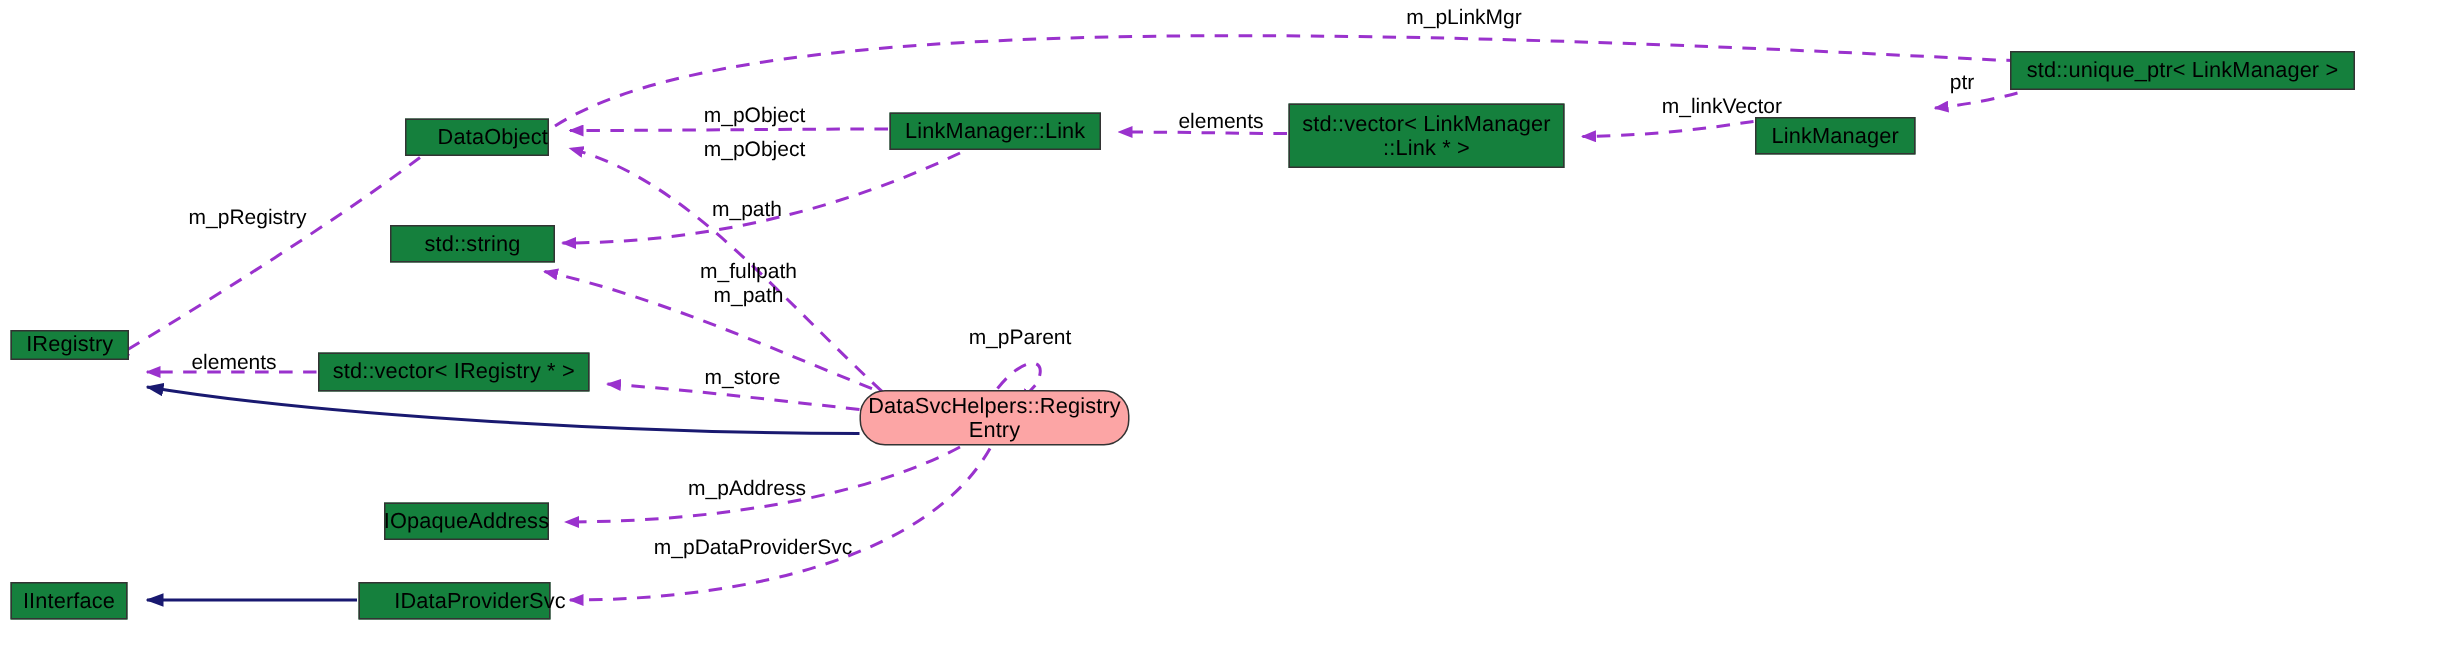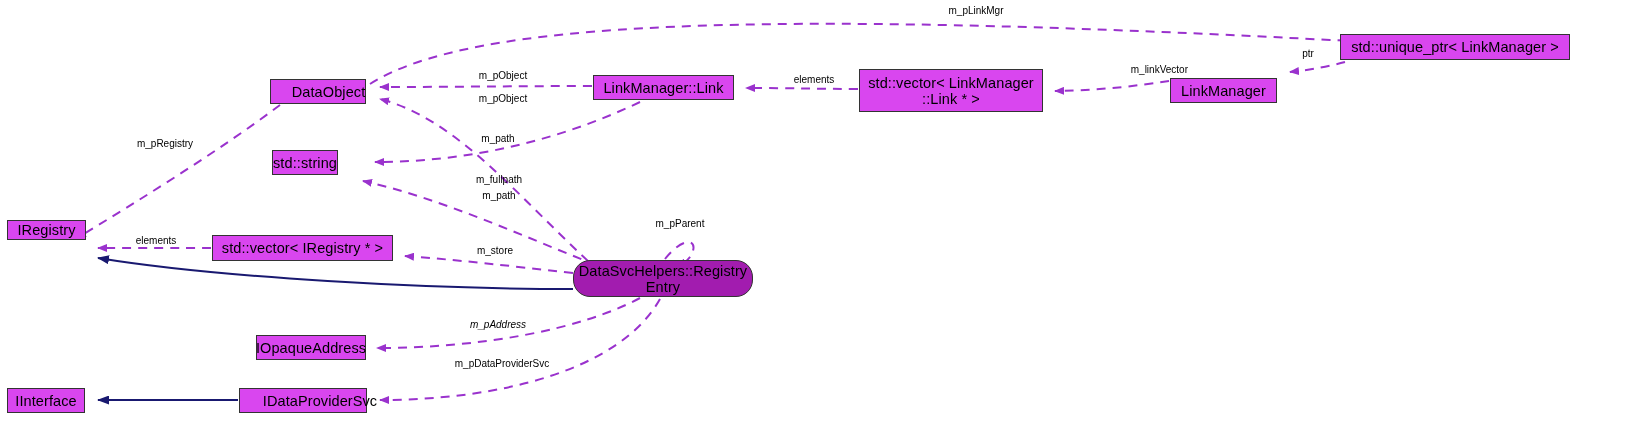--- a/index.html
+++ b/index.html
@@ -19,40 +19,40 @@
     position: absolute;
     left: 0;
     top: 0;
     width: 1640px;
     height: 438px;
   }
   .node {
     position: absolute;
     box-sizing: border-box;
     border: 1px solid #333333;
-    background: #d946ef;
+    background: #15803d;
     color: #000000;
     display: flex;
     align-items: center;
     justify-content: center;
     text-align: center;
     font-size: 14.5px;
     line-height: 16px;
     letter-spacing: 0.1px;
     white-space: pre-line;
     z-index: 5;
   }
   .node.highlight {
-    background: #a21caf;
+    background: #fca5a5;
     border-radius: 17px;
   }
   .edge-label {
     position: absolute;
     color: #000000;
-    font-size: 10px;
+    font-size: 14px;
     line-height: 16px;
     text-align: center;
     white-space: pre-line;
     z-index: 4;
   }
 </style>
 </head>
 <body>
 
 <div id="diagram-root">
@@ -101,21 +101,21 @@
     <g class="inheritance-edges" fill="none" stroke="#191970" stroke-width="2" marker-end="url(#arrow-inherit)">
 
       <path d="M 573,289 C 430,289 220,278 98,258"></path>
 
       <path d="M 238,400 L 98,400"></path>
     </g>
   </svg>
 
   <div class="node" style="left:270px; top:79px; width:96px; height:25px;padding-left:21px;">DataObject</div>
 
-  <div class="node" style="left:272px; top:150px; width:66px; height:25px;">std::string</div>
+  <div class="node" style="left:260px; top:150px; width:110px; height:25px;">std::string</div>
 
   <div class="node" style="left:593px; top:75px; width:141px; height:25px;text-align:right;">LinkManager::Link</div>
 
   <div class="node" style="left:859px; top:69px; width:184px; height:43px;text-align:center;">std::vector&lt; LinkManager
 ::Link * &gt;</div>
 
   <div class="node" style="left:1170px; top:78px; width:107px; height:25px;">LinkManager</div>
 
   <div class="node" style="left:1340px; top:34px; width:230px; height:26px;">std::unique_ptr&lt; LinkManager &gt;</div>
 
@@ -150,17 +150,17 @@
 m_path</div>
 
   <div class="edge-label" style="left:105px; top:136px; width:120px;">m_pRegistry</div>
 
   <div class="edge-label" style="left:627px; top:216px; width:106px;">m_pParent</div>
 
   <div class="edge-label" style="left:110px; top:233px; width:92px;">elements</div>
 
   <div class="edge-label" style="left:452px; top:243px; width:86px;">m_store</div>
 
-  <div class="edge-label" style="left:439px; top:317px; width:118px;font-style:italic;">m_pAddress</div>
+  <div class="edge-label" style="left:439px; top:317px; width:118px;">m_pAddress</div>
 
   <div class="edge-label" style="left:412px; top:356px; width:180px;">m_pDataProviderSvc</div>
 
 </div>
 
 </body></html>

